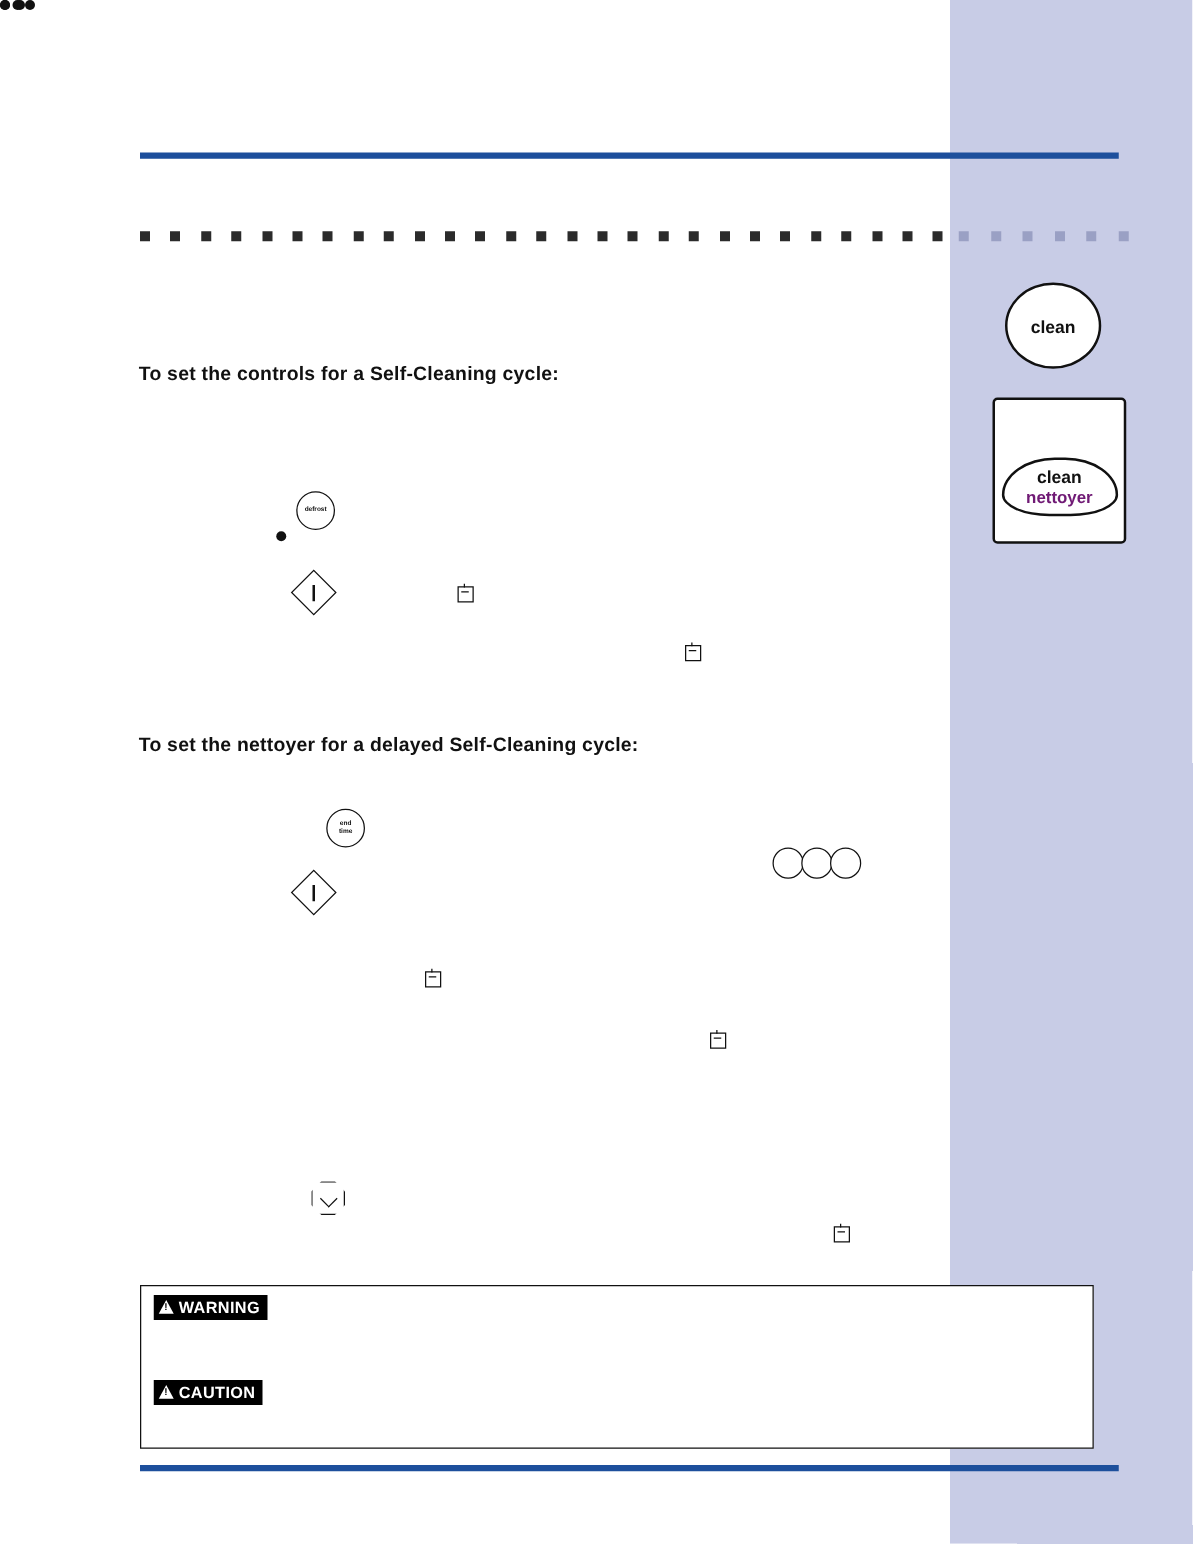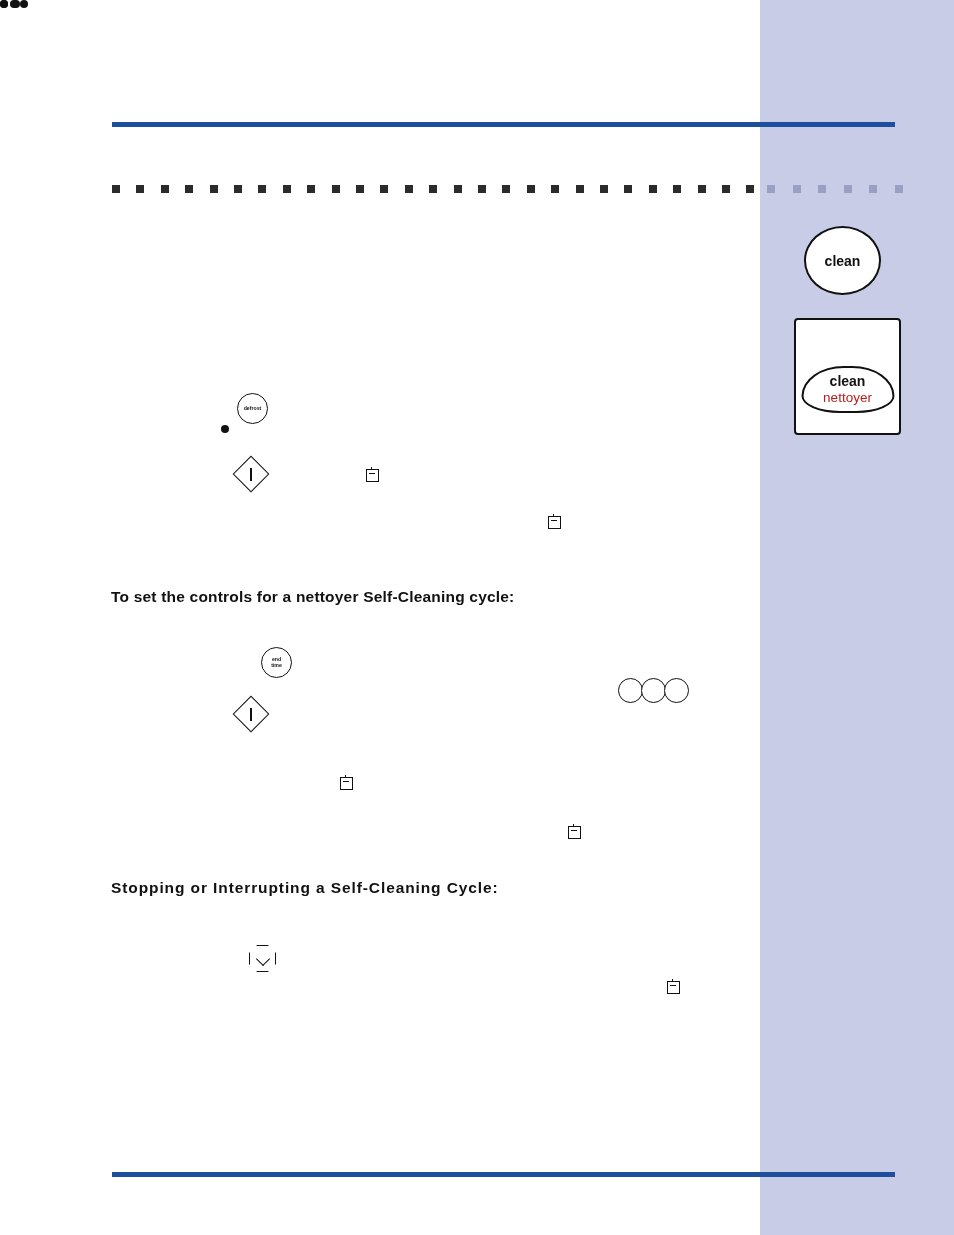--- a/index.html
+++ b/index.html
@@ -326,21 +326,21 @@
     border-radius: 50% 50% 45% 45% / 70% 70% 40% 40%;
     background: #fff;
     box-sizing: border-box;
     display: flex;
     flex-direction: column;
     align-items: center;
     justify-content: center;
     line-height: 1.18;
   }
   .clean-panel .l1 { font-size: 14px; font-weight: bold; color: #111; }
-  .clean-panel .l2 { font-size: 13.5px; font-weight: normal; color: #b91c1c; }
+  .clean-panel .l2 { font-size: 13.5px; font-weight: bold; color: #701a75; }
 </style>
 </head>
 <body>
 
 <div class="page">
 
   <div class="sidebar-band"></div>
 
   <div class="top-rule"></div>
 
@@ -374,20 +374,21 @@
       <span style="left: 610px;"></span>
       <span style="left: 634.4px;"></span>
       <span class="light" style="left: 655px;"></span>
       <span class="light" style="left: 680.5px;"></span>
       <span class="light" style="left: 706px;"></span>
       <span class="light" style="left: 731.5px;"></span>
       <span class="light" style="left: 757px;"></span>
       <span class="light" style="left: 782.5px;"></span>
     </div>
 
+  <div class="sec-heading h-set-controls">To set the controls for a Self-Cleaning cycle:</div>
 
   <div class="single-dot dot-ind"></div>
   <div class="pair-dots">
       <i></i>
       <i style="left:12px;"></i>
     </div>
   <div class="dots-triple">
       <i style="left:0;"></i>
       <i style="left:10px;"></i>
       <i style="left:20px;"></i>
@@ -398,48 +399,57 @@
   </div>
 
   <div class="diamond-wrap diamond-start-1">
     <div class="diamond-btn"></div>
     <div class="bar"></div>
   </div>
 
   <div class="disp disp-1"></div>
   <div class="disp disp-2"></div>
 
-  <div class="sec-heading h-delayed">To set the controls for a nettoyer Self-Cleaning cycle:</div>
+  <div class="sec-heading h-delayed">To set the nettoyer for a delayed Self-Cleaning cycle:</div>
 
   <div class="circle-btn endtime glyph">
     <span>end</span>
     <span>time</span>
   </div>
 
   <div class="rings">
     <i style="left:0;"></i>
       <i style="left:23px;"></i>
       <i style="left:46px;"></i>
   </div>
 
   <div class="diamond-wrap diamond-start-2">
     <div class="diamond-btn"></div>
     <div class="bar"></div>
   </div>
 
   <div class="disp disp-3"></div>
   <div class="disp disp-4"></div>
 
-  <div class="sec-heading h-stopping">Stopping or Interrupting a Self-Cleaning Cycle:</div>
 
   <div class="octagon-wrap">
     <div class="octagon"></div>
   </div>
   <div class="disp disp-5"></div>
 
+  <div class="warn-box">
+    <div class="tag tag-warning">
+      <span class="tri"></span>
+      <span>WARNING</span>
+    </div>
+    <div class="tag tag-caution">
+      <span class="tri"></span>
+      <span>CAUTION</span>
+    </div>
+  </div>
 
   <div class="bottom-rule"></div>
 
   <div class="clean-knob">
     <span>clean</span>
   </div>
 
   <div class="clean-panel">
     <div class="oval">
       <span class="l1">clean</span>

